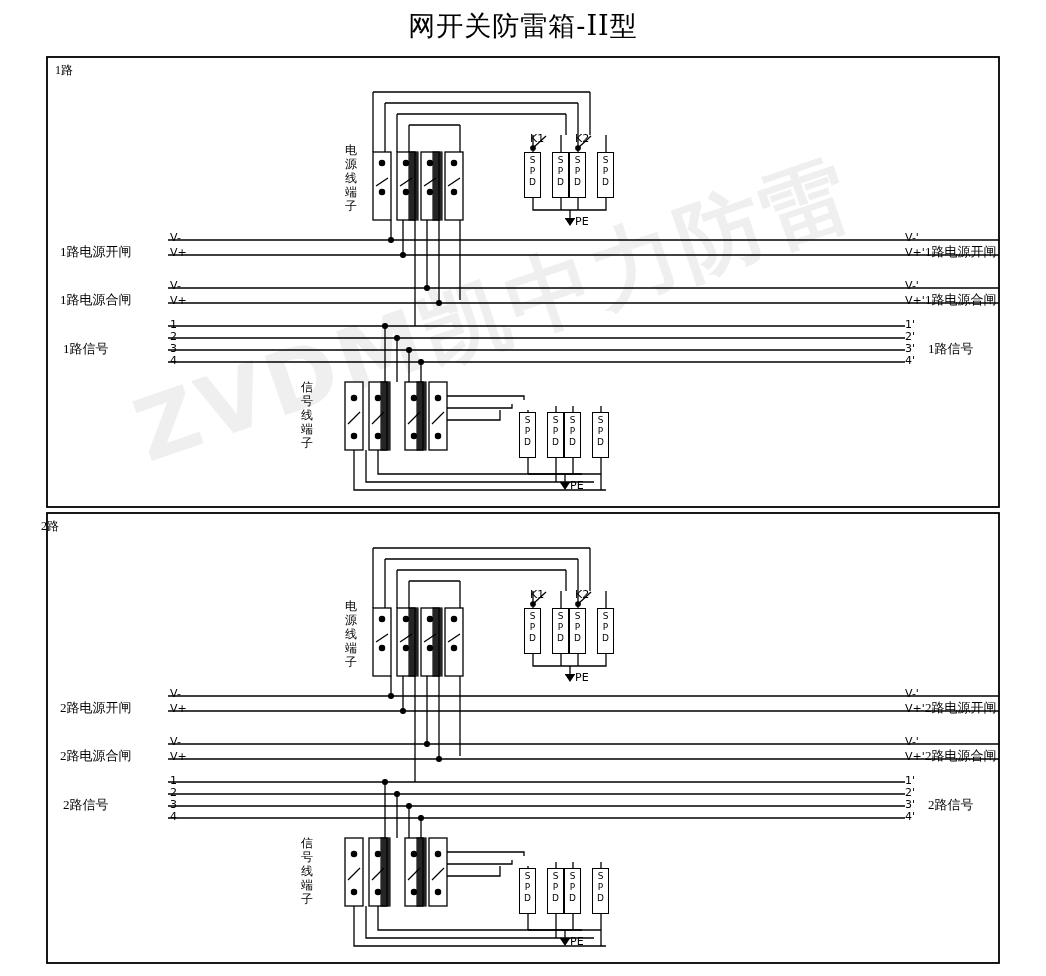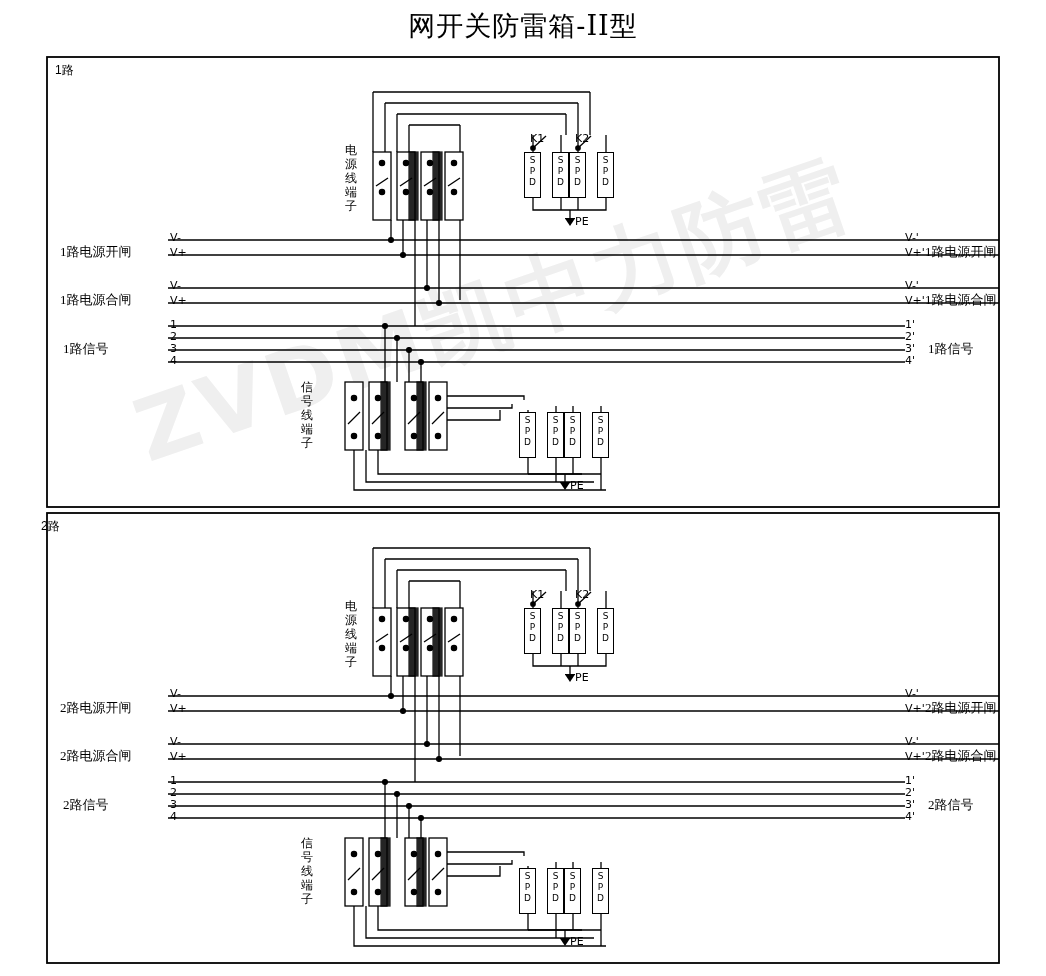--- a/index.html
+++ b/index.html
@@ -3,21 +3,21 @@
 <meta charset="utf-8">
 <style>
   html,body{margin:0;padding:0;background:#ffffff;}
   body{width:1046px;height:976px;font-family:"Liberation Sans","DejaVu Sans",sans-serif;color:#000;}
   #root{position:relative;width:1046px;height:976px;overflow:hidden;}
   .title{
     position:absolute;left:0;top:8px;width:1046px;text-align:center;
     font-family:"DejaVu Serif","Liberation Serif",serif;
     font-size:27px;letter-spacing:1px;color:#000;
   }
-  .panel-label{position:absolute;font-size:12px;font-family:Liberation Sans, sans-serif;}
+  .panel-label{position:absolute;font-size:12px;font-family:Liberation Serif, serif;}
   .lbl-sm{position:absolute;font-size:11px;white-space:nowrap;font-family:"DejaVu Sans",sans-serif;}
   .lbl-cn{position:absolute;font-size:13px;white-space:nowrap;font-family:Liberation Serif, serif;}
   .vlabel{
     position:absolute;font-size:12px;width:14px;line-height:14px;text-align:center;
     font-family:"DejaVu Sans",sans-serif;
   }
   .spd{
     position:absolute;width:17px;height:46px;border:1.4px solid #000;background:#fff;
     font-size:9px;line-height:11px;text-align:center;padding-top:2px;box-sizing:border-box;
     font-family:"DejaVu Sans",sans-serif;

